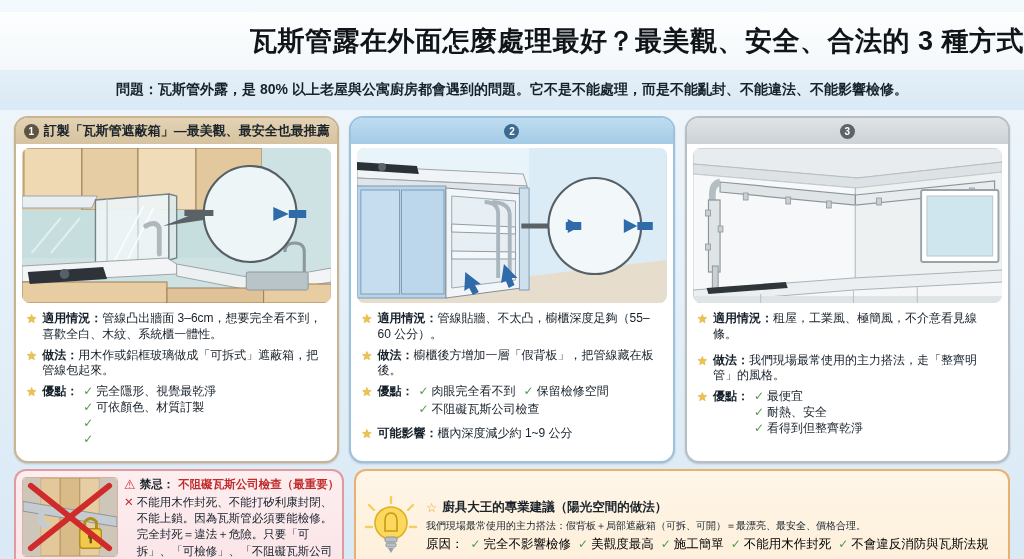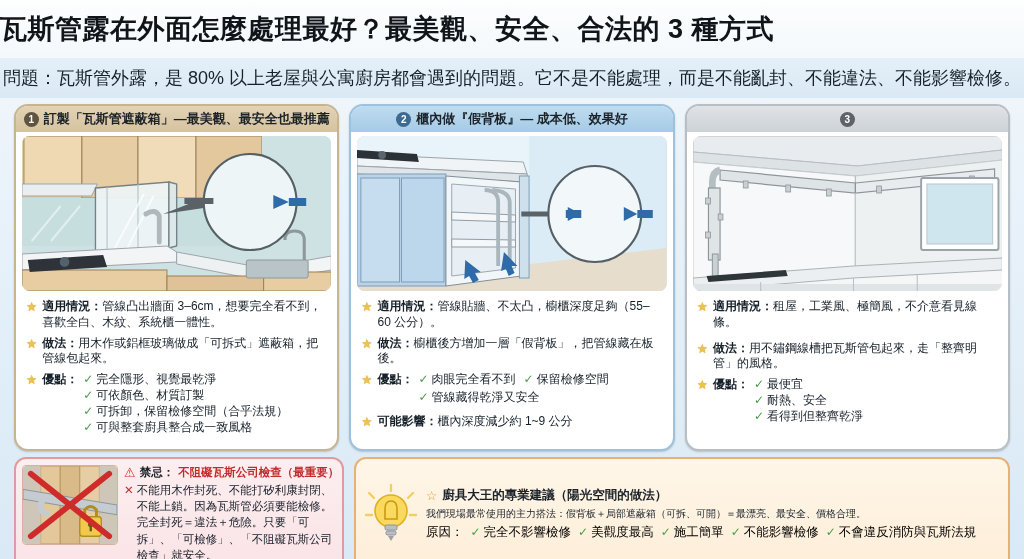--- a/index.html
+++ b/index.html
@@ -10,33 +10,33 @@
   }
   body {
     background: linear-gradient(180deg, #f4f9fc 0%, #eaf3fa 30%, #d9e9f5 100%);
     position: relative;
   }
 
   
   .title-band {
     height: 58px;
     background: linear-gradient(180deg, #fdfefe 0%, #f3f8fb 100%);
-    display: flex; align-items: center; justify-content: flex-start;
+    display: flex; align-items: center; justify-content: flex-end; margin-top: 12px;
   }
   .title-band h1 {
     font-size: 27px; font-weight: bold; color: #111418;
     letter-spacing: 0.5px; white-space: nowrap;
   }
   .subtitle-band {
     height: 40px;
     background: linear-gradient(180deg, #e4f0f8 0%, #d9e9f5 100%);
     display: flex; align-items: center; justify-content: center;
   }
   .subtitle-band p {
-    font-size: 18px; color: #17212b; white-space: nowrap; font-weight: 400;
+    font-size: 14px; color: #17212b; white-space: nowrap; font-weight: 700;
   }
 
   
   .cards {
     display: flex; gap: 10px;
     padding: 6px 14px 0 14px;
   }
   .card {
     width: 330px;
     border-radius: 14px;
@@ -209,35 +209,32 @@
           <div class="pro">
               <span class="chk">✓</span>
               <span>完全隱形、視覺最乾淨</span>
             </div>
           <div class="pro">
               <span class="chk">✓</span>
               <span>可依顏色、材質訂製</span>
             </div>
           <div class="pro">
               <span class="chk">✓</span>
-              <span>可拆卸，保留檢修空間（合乎法規）</span>
-            </div>
-          <div class="pro">
-              <span class="chk">✓</span>
-              <span>可與整套廚具整合成一致風格</span>
+            </div>
+          <div class="pro">
+              <span class="chk">✓</span>
             </div>
         </span>
       </div>
     </div>
   </div>
 
   <div class="card card-2">
     <div class="card-head">
       <span class="num-badge">2</span>
-      <span>櫃內做『假背板』— 成本低、效果好</span>
     </div>
     <div class="illus">
       <svg viewBox="0 0 320 155" preserveAspectRatio="none">
         <rect x="0" y="0" width="320" height="155" fill="#dcecf7"></rect>
         <rect x="0" y="0" width="178" height="110" fill="#e8f3fa"></rect>
         <path d="M0 108 L180 128 L320 112 L320 155 L0 155 Z" fill="#e6ddcc"></path>
 
         <path d="M0 18 L172 26 L176 38 L0 30 Z" fill="#f1f4f6" stroke="#9aa3a8"></path>
         <path d="M0 30 L176 38 L176 46 L0 38 Z" fill="#dfe5e9" stroke="#9aa3a8"></path>
 
@@ -299,21 +296,21 @@
           <span class="pro">
               <span class="chk">✓</span>
               <span>肉眼完全看不到</span>
             </span>
           <span class="pro">
               <span class="chk">✓</span>
               <span>保留檢修空間</span>
             </span>
           <span class="pro">
               <span class="chk">✓</span>
-              <span>管線藏得乾淨又安全</span>
+              <span>不阻礙瓦斯公司檢查</span>
             </span>
         </span>
       </div>
       <div class="brow" style="margin-top:8px;">
         <span class="star">★</span>
         <span class="btext"><b>可能影響：</b><span>櫃內深度減少約 1~9 公分</span></span>
       </div>
     </div>
   </div>
 
@@ -367,21 +364,21 @@
         </g>
       </svg>
     </div>
     <div class="bullets">
       <div class="brow">
         <span class="star">★</span>
         <span class="btext"><b>適用情況：</b><span>租屋，工業風、極簡風，不介意看見線條。</span></span>
       </div>
       <div class="brow" style="margin-top:10px;">
         <span class="star">★</span>
-        <span class="btext"><b>做法：</b><span>用不鏽鋼線槽把瓦斯管包起來，走「整齊明管」的風格。</span></span>
+        <span class="btext"><b>做法：</b><span>我們現場最常使用的主力搭法，走「整齊明管」的風格。</span></span>
       </div>
       <div class="brow">
         <span class="star">★</span>
         <b>優點：</b>
         <span class="btext">
           <div class="pro">
               <span class="chk">✓</span>
               <span>最便宜</span>
             </div>
           <div class="pro">
@@ -468,21 +465,21 @@
         <span class="pro">
             <span class="chk">✓</span>
             <span>美觀度最高</span>
           </span>
         <span class="pro">
             <span class="chk">✓</span>
             <span>施工簡單</span>
           </span>
         <span class="pro">
             <span class="chk">✓</span>
-            <span>不能影響檢修</span>
+            <span>不能用木作封死</span>
           </span>
         <span class="pro">
             <span class="chk">✓</span>
             <span>不會違反消防與瓦斯法規</span>
           </span>
       </div>
     </div>
   </div>
 </div>
 

